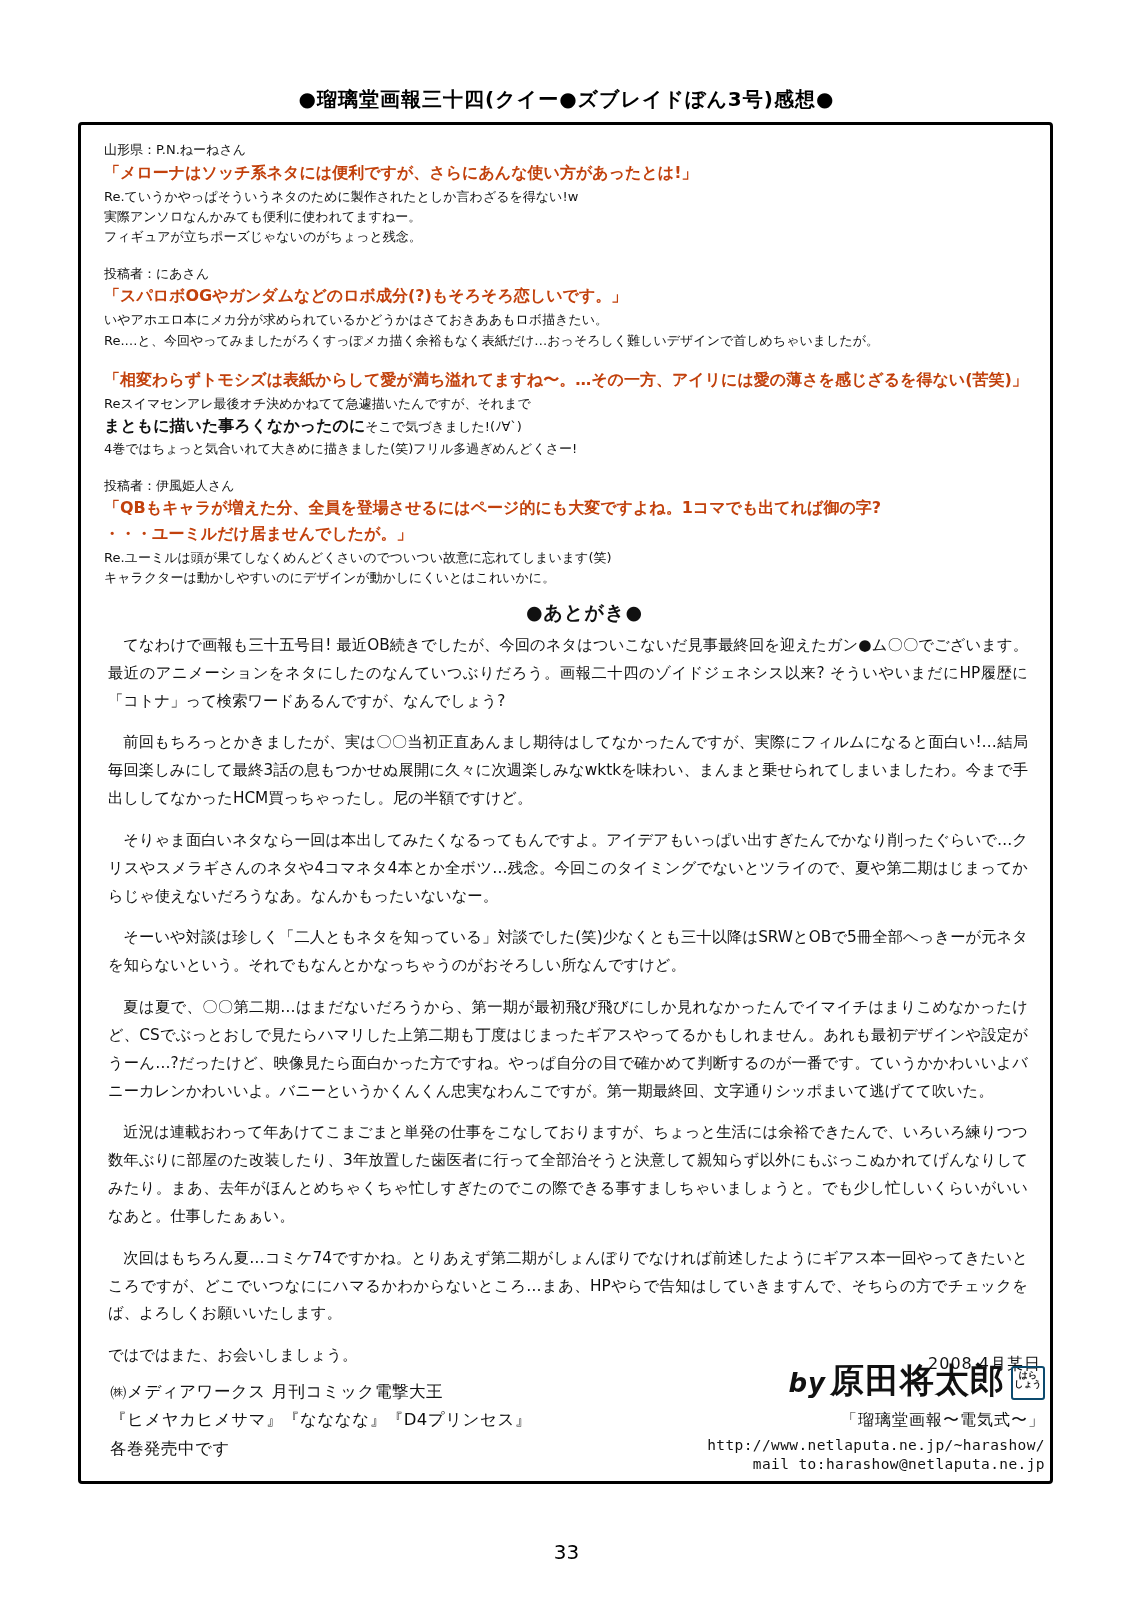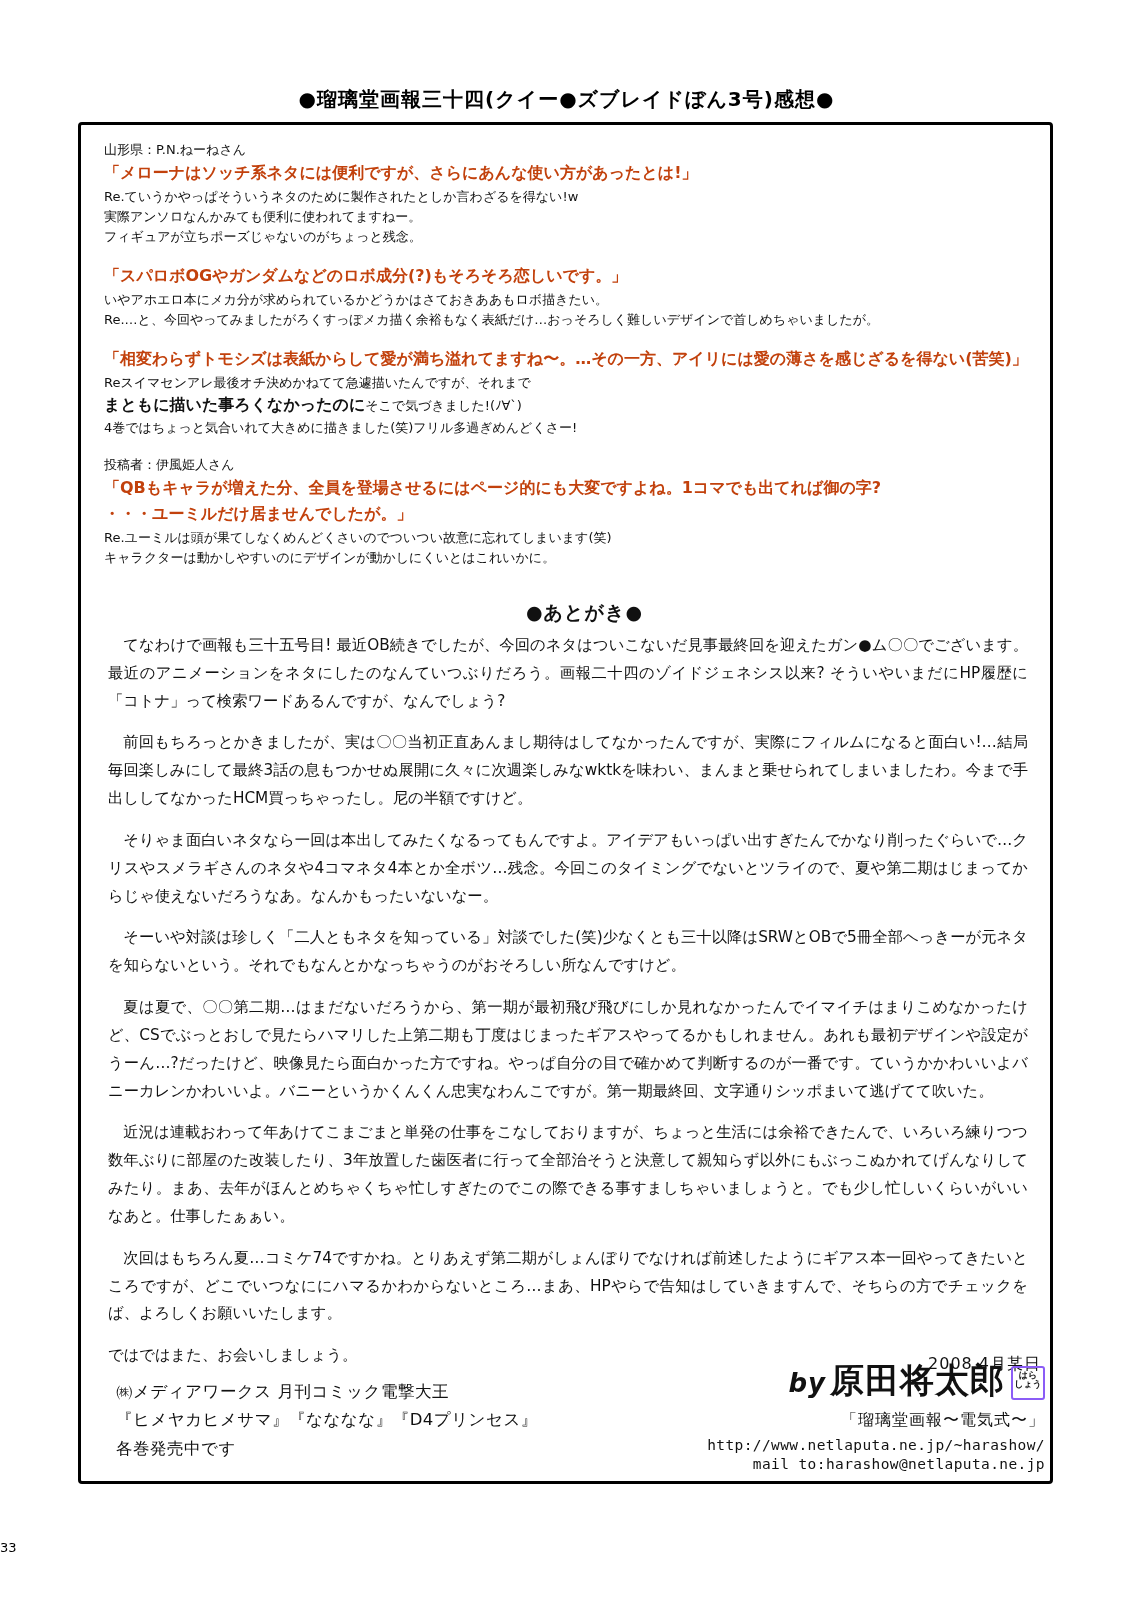--- a/index.html
+++ b/index.html
@@ -90,21 +90,20 @@
     font-size:16px;
     letter-spacing:1px;
   }
   .colophon{
     position:absolute;
     left:110px;
     top:1378px;
     font-size:16.5px;
     line-height:1.72;
     letter-spacing:0.5px;
-    margin-left:6px;
   }
   .signature{
     position:absolute;
     right:88px;
     top:1358px;
     width:420px;
     text-align:right;
   }
   .sig-line{
     font-size:34px;
@@ -114,21 +113,21 @@
   }
   .sig-by{
     font-size:26px;
     font-weight:bold;
     font-style:italic;
     margin-right:4px;
   }
   .sig-stamp{
     display:inline-block;
     width:34px;height:34px;
-    border:2px solid #8b5cf6;
+    border:2px solid #0c4a6e;
     border-radius:3px;
     font-size:9px;
     line-height:1.05;
     text-align:center;
     vertical-align:middle;
     padding-top:3px;
     box-sizing:border-box;
     margin-left:6px;
     letter-spacing:0;
   }
@@ -148,22 +147,22 @@
     font-family:"DejaVu Sans Mono", monospace;
     font-size:14.5px;
     margin-top:3px;
     letter-spacing:0.4px;
     white-space:nowrap;
   }
   .page-number{
     position:absolute;
     left:0;right:0;
     top:1540px;
-    text-align:left;
-    font-size:13px;
+    text-align:center;
+    font-size:20px;
     color:#000;
   }
 </style>
 </head>
 <body>
 
 <div class="page">
 
   <div class="header-title">●瑠璃堂画報三十四(クイー●ズブレイドぼん3号)感想●</div>
 
@@ -173,20 +172,21 @@
 
     <div class="letter">
       <div class="from">山形県：P.N.ねーねさん</div>
       <div class="quote">「メローナはソッチ系ネタには便利ですが、さらにあんな使い方があったとは!」</div>
       <div class="reply">Re.ていうかやっぱそういうネタのために製作されたとしか言わざるを得ない!w</div>
       <div class="reply">実際アンソロなんかみても便利に使われてますねー。</div>
       <div class="reply">フィギュアが立ちポーズじゃないのがちょっと残念。</div>
     </div>
 
     <div class="letter">
+      <div class="from">投稿者：にあさん</div>
       <div class="quote">「スパロボOGやガンダムなどのロボ成分(?)もそろそろ恋しいです。」</div>
       <div class="reply">いやアホエロ本にメカ分が求められているかどうかはさておきああもロボ描きたい。</div>
       <div class="reply">Re.…と、今回やってみましたがろくすっぽメカ描く余裕もなく表紙だけ…おっそろしく難しいデザインで首しめちゃいましたが。</div>
     </div>
 
     <div class="letter">
       <div class="quote">「相変わらずトモシズは表紙からして愛が満ち溢れてますね〜。…その一方、アイリには愛の薄さを感じざるを得ない(苦笑)」</div>
       <div class="reply">Reスイマセンアレ最後オチ決めかねてて急遽描いたんですが、それまで</div>
       <div class="reply big"><span>まともに描いた事ろくなかったのに</span><span style="font-size:13px;font-weight:normal;">そこで気づきました!(ﾉ∀`)</span></div>
       <div class="reply">4巻ではちょっと気合いれて大きめに描きました(笑)フリル多過ぎめんどくさー!</div>

